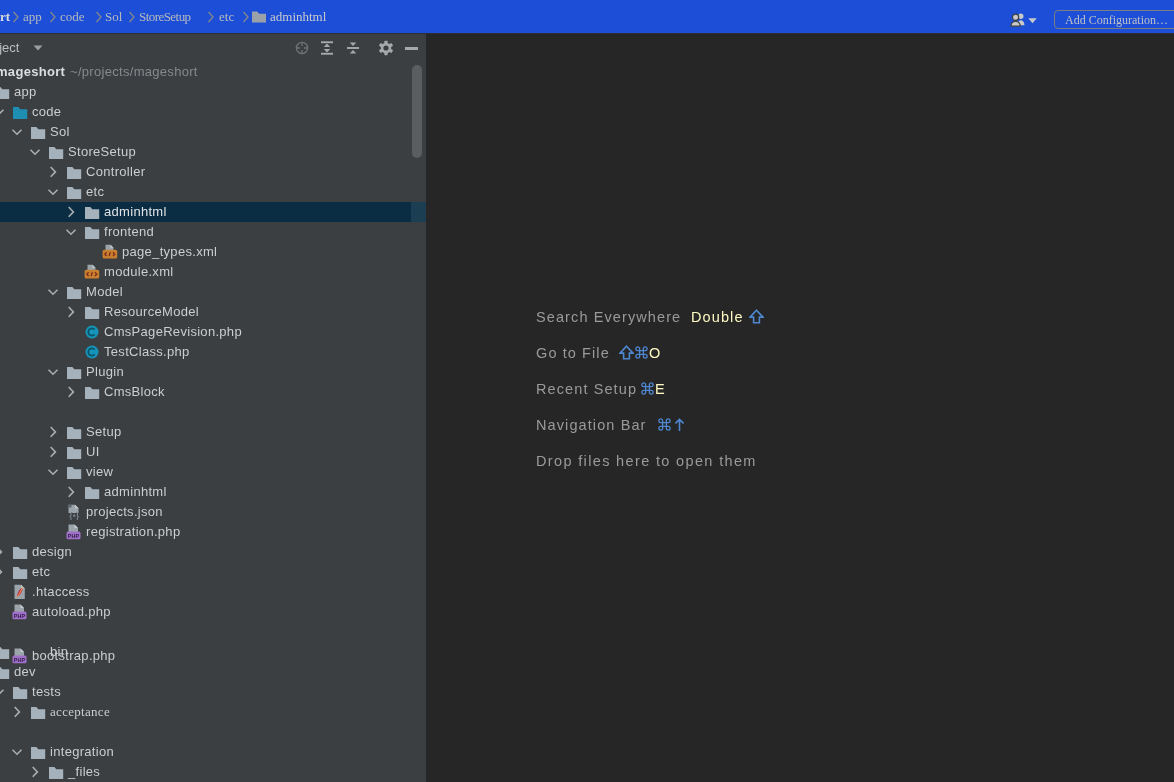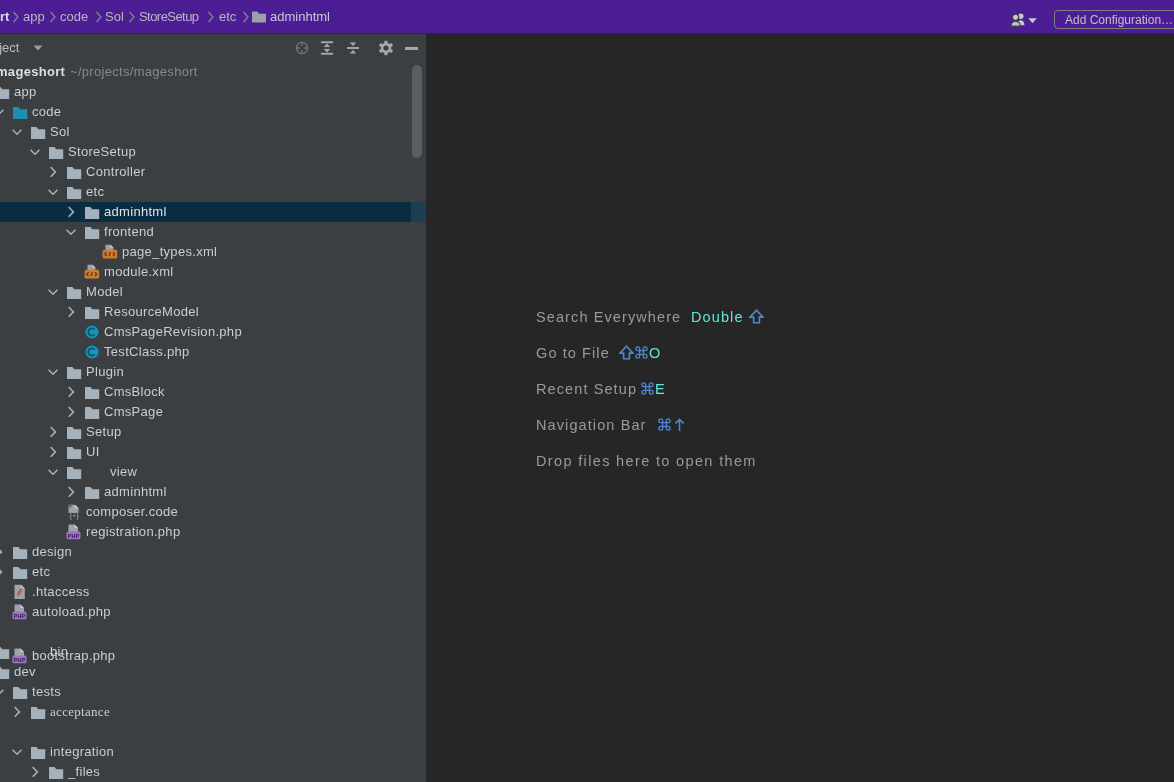--- a/index.html
+++ b/index.html
@@ -1,30 +1,30 @@
 <!DOCTYPE html>
 <html><head>
 <meta charset="utf-8">
 <style>
   html,body{margin:0;padding:0;}
   body{width:1174px;height:782px;overflow:hidden;position:relative;
        background:#262626;font-family:"Liberation Sans",sans-serif;}
   .abs{position:absolute;}
-  #topbar{position:absolute;left:0;top:0;width:1174px;height:33px;background:#4c1d95;border-bottom:1px solid #2b2d2e;}
+  #topbar{position:absolute;left:0;top:0;width:1174px;height:33px;background:#1d4ed8;border-bottom:1px solid #2b2d2e;font-family:Liberation Serif, serif;}
   .crumb{position:absolute;top:0;height:33px;line-height:33px;font-size:13px;color:#b7babc;white-space:nowrap;}
   .csep{position:absolute;top:11px;}
   #panel{position:absolute;left:0;top:34px;width:426px;height:748px;background:#3c3f41;}
   #ptitle{position:absolute;left:-21px;top:0;height:27px;line-height:27px;font-size:13px;color:#bcbec0;}
   .row{position:absolute;left:0;width:426px;height:20px;line-height:20px;white-space:nowrap;}
   .lbl{position:absolute;top:0;height:20px;line-height:20px;font-size:13px;color:#cbcdcf;letter-spacing:0.3px;}
   .icon{position:absolute;top:2px;}
   .chev{position:absolute;}
   .hint{position:absolute;height:22px;line-height:22px;white-space:nowrap;font-size:14.5px;}
   .hl{color:#9a9a9a;letter-spacing:1.1px;}
-  .hs{color:#5eead4;letter-spacing:1.1px;}
+  .hs{color:#fef9c3;letter-spacing:1.1px;}
 </style>
 </head>
 <body>
 <div id="editor" class="abs" style="left:426px;top:33px;width:748px;height:749px;background:#262626;"></div>
 <div id="panel">
   <div id="sel" style="position:absolute;left:0;top:168px;width:411px;height:20px;background:#0a2d44;"></div>
   <div id="sel2" style="position:absolute;left:411px;top:168px;width:15px;height:20px;background:#1c3e53;"></div>
 <div class="row" style="top:28px;">
       <span class="lbl" style="left:-4px;color:#dcdee0;font-weight:bold;">mageshort</span>
       <span class="lbl" style="left:70px;color:#85898d;">~/projects/mageshort</span>
@@ -159,29 +159,20 @@
     </div>
 <div class="row" style="top:348px;">
       <svg class="chev" style="left:65px;top:4px;" width="12" height="12" viewBox="0 0 12 12">
         <path d="M3.7 1 L8.4 5.9 L3.7 10.8" fill="none" stroke="#abaeb0" stroke-width="1.6"></path>
       </svg>
       <svg class="icon" style="left:84px;" width="16" height="16" viewBox="0 0 16 16">
         <path d="M1 3 H6.4 L8.3 5.3 H15.2 V15 H1 Z" fill="#a5b2bc"></path>
       </svg>
       <span class="lbl" style="left:104px;">CmsBlock</span>
     </div>
-<div class="row" style="top:368px;">
-      <svg class="chev" style="left:65px;top:4px;" width="12" height="12" viewBox="0 0 12 12">
-        <path d="M3.7 1 L8.4 5.9 L3.7 10.8" fill="none" stroke="#abaeb0" stroke-width="1.6"></path>
-      </svg>
-      <svg class="icon" style="left:84px;" width="16" height="16" viewBox="0 0 16 16">
-        <path d="M1 3 H6.4 L8.3 5.3 H15.2 V15 H1 Z" fill="#a5b2bc"></path>
-      </svg>
-      <span class="lbl" style="left:104px;">CmsPage</span>
-    </div>
 <div class="row" style="top:388px;">
       <svg class="chev" style="left:47px;top:4px;" width="12" height="12" viewBox="0 0 12 12">
         <path d="M3.7 1 L8.4 5.9 L3.7 10.8" fill="none" stroke="#abaeb0" stroke-width="1.6"></path>
       </svg>
       <svg class="icon" style="left:66px;" width="16" height="16" viewBox="0 0 16 16">
         <path d="M1 3 H6.4 L8.3 5.3 H15.2 V15 H1 Z" fill="#a5b2bc"></path>
       </svg>
       <span class="lbl" style="left:86px;">Setup</span>
     </div>
 <div class="row" style="top:408px;">
@@ -193,39 +184,39 @@
       </svg>
       <span class="lbl" style="left:86px;">UI</span>
     </div>
 <div class="row" style="top:428px;">
       <svg class="chev" style="left:47px;top:4px;" width="12" height="12" viewBox="0 0 12 12">
         <path d="M1.5 3.7 L6 8.2 L10.5 3.7" fill="none" stroke="#abaeb0" stroke-width="1.6"></path>
       </svg>
       <svg class="icon" style="left:66px;" width="16" height="16" viewBox="0 0 16 16">
         <path d="M1 3 H6.4 L8.3 5.3 H15.2 V15 H1 Z" fill="#a5b2bc"></path>
       </svg>
-      <span class="lbl" style="left:86px;margin-left:24px;">view</span>
+      <span class="lbl" style="left:86px;">view</span>
     </div>
 <div class="row" style="top:448px;">
       <svg class="chev" style="left:65px;top:4px;" width="12" height="12" viewBox="0 0 12 12">
         <path d="M3.7 1 L8.4 5.9 L3.7 10.8" fill="none" stroke="#abaeb0" stroke-width="1.6"></path>
       </svg>
       <svg class="icon" style="left:84px;" width="16" height="16" viewBox="0 0 16 16">
         <path d="M1 3 H6.4 L8.3 5.3 H15.2 V15 H1 Z" fill="#a5b2bc"></path>
       </svg>
       <span class="lbl" style="left:104px;">adminhtml</span>
     </div>
 <div class="row" style="top:468px;">
       <svg class="icon" style="left:66px;" width="16" height="16" viewBox="0 0 16 16">
         <path d="M2.5 0.8 H9 L12.5 4.3 V9 H2.5 Z" fill="#9aa4aa"></path>
         <path d="M9 0.8 L12.5 4.3 H9 Z" fill="#c6cdd1"></path>
         <path d="M2.5 0.8 H5.5 V3.4 H2.5 Z" fill="#5d656b"></path>
         <text x="8.2" y="14.6" font-size="8.6" font-weight="bold" fill="#78828a" text-anchor="middle" font-family="Liberation Sans">{•}</text>
       </svg>
-      <span class="lbl" style="left:86px;">composer.code</span>
+      <span class="lbl" style="left:86px;">projects.json</span>
     </div>
 <div class="row" style="top:488px;">
       <svg class="icon" style="left:66px;" width="16" height="16" viewBox="0 0 16 16">
         <path d="M2.5 0.5 H8.5 L12 4 V8 H2.5 Z" fill="#9aa4aa"></path>
         <path d="M8.5 0.5 L12 4 H8.5 Z" fill="#c6cdd1"></path>
         <rect x="0.5" y="7.6" width="14" height="7.6" rx="1.5" fill="#a06fc9"></rect>
         <text x="7.5" y="13.6" font-size="5.4" font-weight="bold" fill="#33204a" text-anchor="middle" font-family="Liberation Sans" letter-spacing="0.2">PHP</text>
       </svg>
       <span class="lbl" style="left:86px;">registration.php</span>
     </div>

